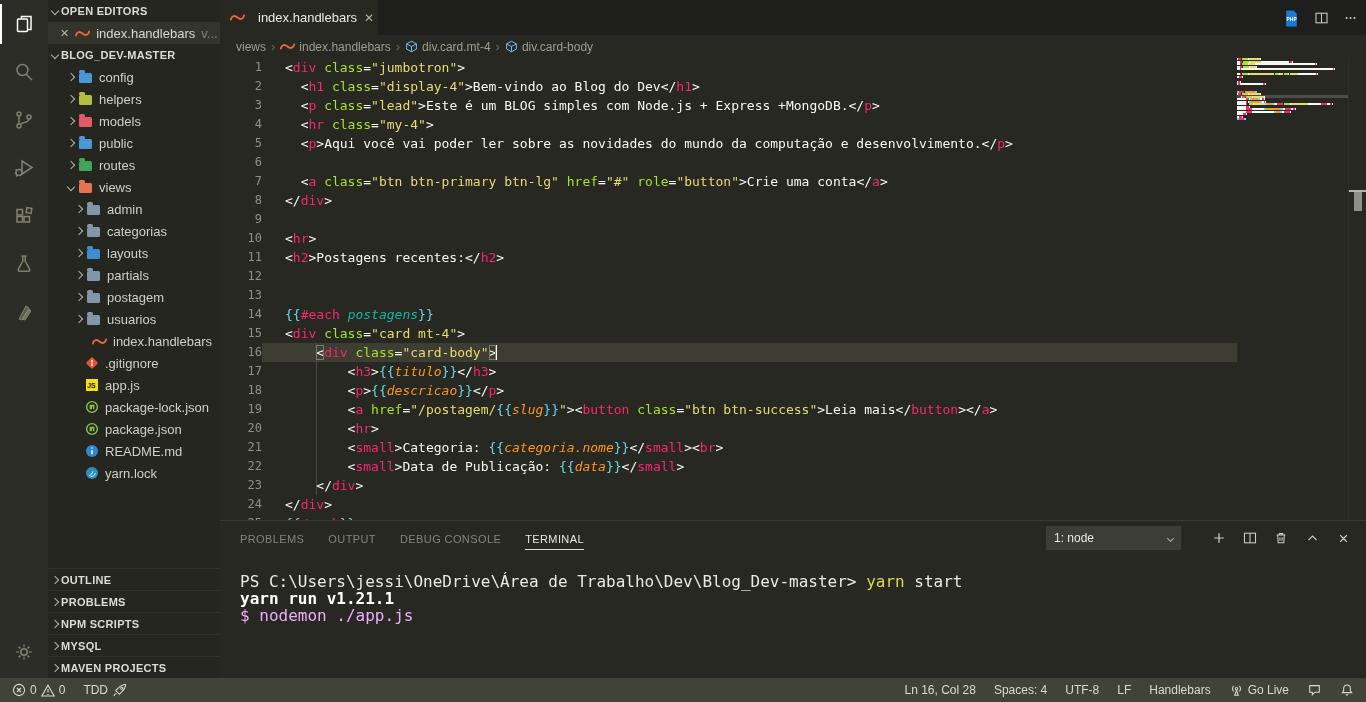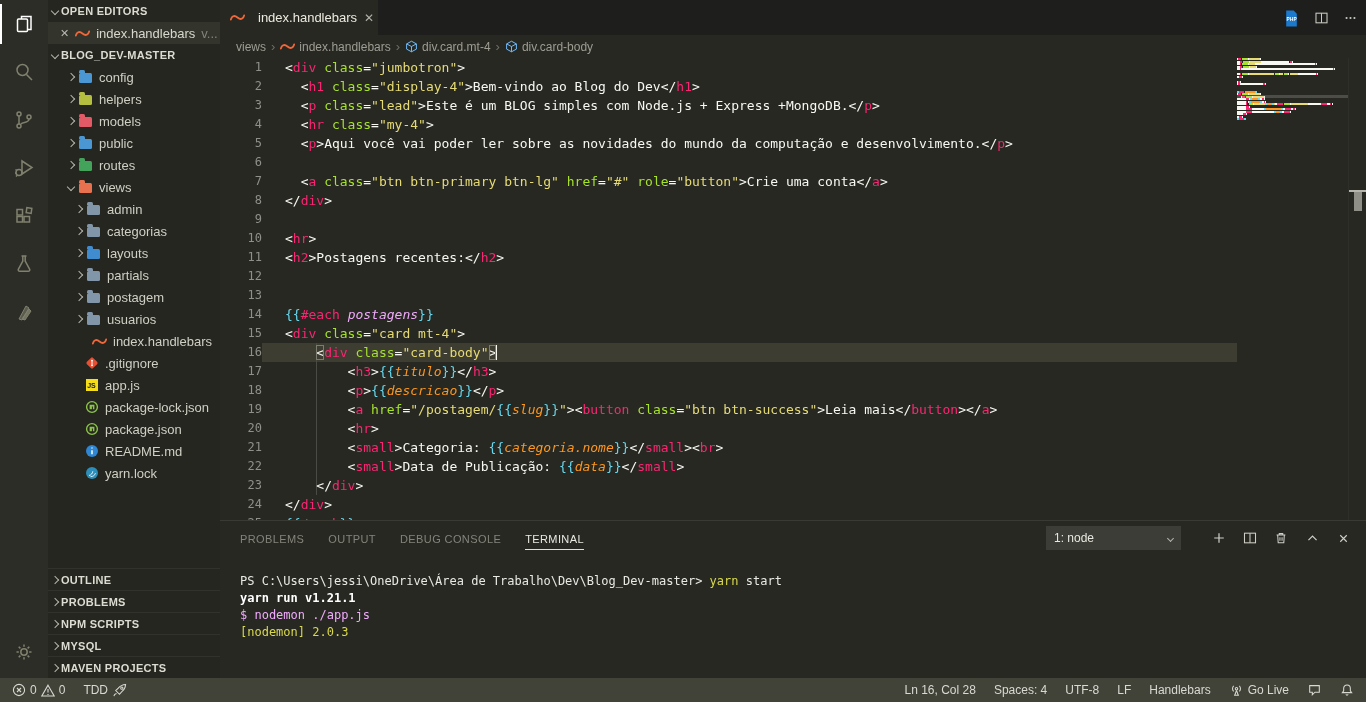--- a/index.html
+++ b/index.html
@@ -77,21 +77,21 @@
   .panel-head { display:flex; align-items:center; height:34px; padding:0 14px 0 20px; }
   .panel-tabs { display:flex; gap:24px; }
   .panel-tab { font-size:11px; letter-spacing:.4px; color:#84847b; cursor:pointer; padding:6px 0 4px; border-bottom:1px solid transparent; }
   .panel-tab.active { color:#e9e9e1; border-bottom-color:#e0e0d8; }
   .panel-right { margin-left:auto; display:flex; align-items:center; gap:13px; color:#cfcfc8; }
   .term-select { display:flex; align-items:center; width:135px; height:24px; background:#3c3d36; padding:0 8px;
                  font-size:12px; color:#e8e8e0; cursor:pointer; margin-right:16px; }
   .term-select .chev { margin-left:auto; width:5px; height:5px; }
   .pi { cursor:pointer; display:flex; align-items:center; justify-content:center; width:18px; height:18px; }
   .pi svg { stroke:currentColor; fill:none; stroke-width:1.3; }
-  .terminal { padding:18px 0 0 20px; font-family:"DejaVu Sans Mono", monospace; font-size:12px; }
+  .terminal { padding:18px 0 0 20px; font-family:"DejaVu Sans Mono", monospace; font-size:16px; }
   .term-line { height:17px; line-height:17px; white-space:pre; }
 
   
   .statusbar { position:absolute; left:0; right:0; bottom:0; height:24px; background:#414339; color:#d9d9d2;
                display:flex; align-items:center; justify-content:space-between; font-size:12px; padding:0 10px; z-index:6; }
   .sb-group { display:flex; align-items:center; gap:14px; height:100%; }
   .sb-item { display:flex; align-items:center; gap:4px; cursor:pointer; height:100%; padding:0 2px; }
   .sb-item svg { stroke:currentColor; fill:none; stroke-width:1.2; }
 </style>
 </head>
@@ -471,21 +471,21 @@
           <div class="code-line"><span class="tok" style="color: rgb(248, 248, 242);">  &lt;</span><span class="tok" style="color: rgb(249, 38, 114);">hr</span><span class="tok" style="color: rgb(248, 248, 242);"> </span><span class="tok" style="color: rgb(166, 226, 46);">class</span><span class="tok" style="color: rgb(248, 248, 242);">=</span><span class="tok" style="color: rgb(230, 219, 116);">"my-4"</span><span class="tok" style="color: rgb(248, 248, 242);">&gt;</span></div>
           <div class="code-line"><span class="tok" style="color: rgb(248, 248, 242);">  &lt;</span><span class="tok" style="color: rgb(249, 38, 114);">p</span><span class="tok" style="color: rgb(248, 248, 242);">&gt;</span><span class="tok" style="color: rgb(248, 248, 242);">Aqui você vai poder ler sobre as novidades do mundo da computação e desenvolvimento.</span><span class="tok" style="color: rgb(248, 248, 242);">&lt;/</span><span class="tok" style="color: rgb(249, 38, 114);">p</span><span class="tok" style="color: rgb(248, 248, 242);">&gt;</span></div>
           <div class="code-line"></div>
           <div class="code-line"><span class="tok" style="color: rgb(248, 248, 242);">  &lt;</span><span class="tok" style="color: rgb(249, 38, 114);">a</span><span class="tok" style="color: rgb(248, 248, 242);"> </span><span class="tok" style="color: rgb(166, 226, 46);">class</span><span class="tok" style="color: rgb(248, 248, 242);">=</span><span class="tok" style="color: rgb(230, 219, 116);">"btn btn-primary btn-lg"</span><span class="tok" style="color: rgb(248, 248, 242);"> </span><span class="tok" style="color: rgb(166, 226, 46);">href</span><span class="tok" style="color: rgb(248, 248, 242);">=</span><span class="tok" style="color: rgb(230, 219, 116);">"#"</span><span class="tok" style="color: rgb(248, 248, 242);"> </span><span class="tok" style="color: rgb(166, 226, 46);">role</span><span class="tok" style="color: rgb(248, 248, 242);">=</span><span class="tok" style="color: rgb(230, 219, 116);">"button"</span><span class="tok" style="color: rgb(248, 248, 242);">&gt;</span><span class="tok" style="color: rgb(248, 248, 242);">Crie uma conta</span><span class="tok" style="color: rgb(248, 248, 242);">&lt;/</span><span class="tok" style="color: rgb(249, 38, 114);">a</span><span class="tok" style="color: rgb(248, 248, 242);">&gt;</span></div>
           <div class="code-line"><span class="tok" style="color: rgb(248, 248, 242);">&lt;/</span><span class="tok" style="color: rgb(249, 38, 114);">div</span><span class="tok" style="color: rgb(248, 248, 242);">&gt;</span></div>
           <div class="code-line"></div>
           <div class="code-line"><span class="tok" style="color: rgb(248, 248, 242);">&lt;</span><span class="tok" style="color: rgb(249, 38, 114);">hr</span><span class="tok" style="color: rgb(248, 248, 242);">&gt;</span></div>
           <div class="code-line"><span class="tok" style="color: rgb(248, 248, 242);">&lt;</span><span class="tok" style="color: rgb(249, 38, 114);">h2</span><span class="tok" style="color: rgb(248, 248, 242);">&gt;</span><span class="tok" style="color: rgb(248, 248, 242);">Postagens recentes:</span><span class="tok" style="color: rgb(248, 248, 242);">&lt;/</span><span class="tok" style="color: rgb(249, 38, 114);">h2</span><span class="tok" style="color: rgb(248, 248, 242);">&gt;</span></div>
           <div class="code-line"></div>
           <div class="code-line"></div>
-          <div class="code-line"><span class="tok" style="color: rgb(102, 217, 239);">{{</span><span class="tok" style="color: rgb(249, 38, 114);">#each</span><span class="tok" style="color: rgb(248, 248, 242);"> </span><span class="tok i" style="color: #f0abfc;">postagens</span><span class="tok" style="color: rgb(102, 217, 239);">}}</span></div>
+          <div class="code-line"><span class="tok" style="color: rgb(102, 217, 239);">{{</span><span class="tok" style="color: rgb(249, 38, 114);">#each</span><span class="tok" style="color: rgb(248, 248, 242);"> </span><span class="tok i" style="color: #14b8a6;">postagens</span><span class="tok" style="color: rgb(102, 217, 239);">}}</span></div>
           <div class="code-line"><span class="tok" style="color: rgb(248, 248, 242);">&lt;</span><span class="tok" style="color: rgb(249, 38, 114);">div</span><span class="tok" style="color: rgb(248, 248, 242);"> </span><span class="tok" style="color: rgb(166, 226, 46);">class</span><span class="tok" style="color: rgb(248, 248, 242);">=</span><span class="tok" style="color: rgb(230, 219, 116);">"card mt-4"</span><span class="tok" style="color: rgb(248, 248, 242);">&gt;</span></div>
           <div class="code-line"><span class="tok" style="color: rgb(248, 248, 242);">    </span><span class="tok bm" style="color: rgb(248, 248, 242);">&lt;</span><span class="tok" style="color: rgb(249, 38, 114);">div</span><span class="tok" style="color: rgb(248, 248, 242);"> </span><span class="tok" style="color: rgb(166, 226, 46);">class</span><span class="tok" style="color: rgb(248, 248, 242);">=</span><span class="tok" style="color: rgb(230, 219, 116);">"card-body"</span><span class="tok bm" style="color: rgb(248, 248, 242);">&gt;</span><span class="cursor"></span></div>
           <div class="code-line"><span class="tok" style="color: rgb(248, 248, 242);">        &lt;</span><span class="tok" style="color: rgb(249, 38, 114);">h3</span><span class="tok" style="color: rgb(248, 248, 242);">&gt;</span><span class="tok" style="color: rgb(102, 217, 239);">{{</span><span class="tok i" style="color: rgb(253, 151, 31);">titulo</span><span class="tok" style="color: rgb(102, 217, 239);">}}</span><span class="tok" style="color: rgb(248, 248, 242);">&lt;/</span><span class="tok" style="color: rgb(249, 38, 114);">h3</span><span class="tok" style="color: rgb(248, 248, 242);">&gt;</span></div>
           <div class="code-line"><span class="tok" style="color: rgb(248, 248, 242);">        &lt;</span><span class="tok" style="color: rgb(249, 38, 114);">p</span><span class="tok" style="color: rgb(248, 248, 242);">&gt;</span><span class="tok" style="color: rgb(102, 217, 239);">{{</span><span class="tok i" style="color: rgb(253, 151, 31);">descricao</span><span class="tok" style="color: rgb(102, 217, 239);">}}</span><span class="tok" style="color: rgb(248, 248, 242);">&lt;/</span><span class="tok" style="color: rgb(249, 38, 114);">p</span><span class="tok" style="color: rgb(248, 248, 242);">&gt;</span></div>
           <div class="code-line"><span class="tok" style="color: rgb(248, 248, 242);">        &lt;</span><span class="tok" style="color: rgb(249, 38, 114);">a</span><span class="tok" style="color: rgb(248, 248, 242);"> </span><span class="tok" style="color: rgb(166, 226, 46);">href</span><span class="tok" style="color: rgb(248, 248, 242);">=</span><span class="tok" style="color: rgb(230, 219, 116);">"/postagem/</span><span class="tok" style="color: rgb(102, 217, 239);">{{</span><span class="tok i" style="color: rgb(253, 151, 31);">slug</span><span class="tok" style="color: rgb(102, 217, 239);">}}</span><span class="tok" style="color: rgb(230, 219, 116);">"</span><span class="tok" style="color: rgb(248, 248, 242);">&gt;</span><span class="tok" style="color: rgb(248, 248, 242);">&lt;</span><span class="tok" style="color: rgb(249, 38, 114);">button</span><span class="tok" style="color: rgb(248, 248, 242);"> </span><span class="tok" style="color: rgb(166, 226, 46);">class</span><span class="tok" style="color: rgb(248, 248, 242);">=</span><span class="tok" style="color: rgb(230, 219, 116);">"btn btn-success"</span><span class="tok" style="color: rgb(248, 248, 242);">&gt;</span><span class="tok" style="color: rgb(248, 248, 242);">Leia mais</span><span class="tok" style="color: rgb(248, 248, 242);">&lt;/</span><span class="tok" style="color: rgb(249, 38, 114);">button</span><span class="tok" style="color: rgb(248, 248, 242);">&gt;</span><span class="tok" style="color: rgb(248, 248, 242);">&lt;/</span><span class="tok" style="color: rgb(249, 38, 114);">a</span><span class="tok" style="color: rgb(248, 248, 242);">&gt;</span></div>
           <div class="code-line"><span class="tok" style="color: rgb(248, 248, 242);">        &lt;</span><span class="tok" style="color: rgb(249, 38, 114);">hr</span><span class="tok" style="color: rgb(248, 248, 242);">&gt;</span></div>
           <div class="code-line"><span class="tok" style="color: rgb(248, 248, 242);">        &lt;</span><span class="tok" style="color: rgb(249, 38, 114);">small</span><span class="tok" style="color: rgb(248, 248, 242);">&gt;</span><span class="tok" style="color: rgb(248, 248, 242);">Categoria: </span><span class="tok" style="color: rgb(102, 217, 239);">{{</span><span class="tok i" style="color: rgb(253, 151, 31);">categoria.nome</span><span class="tok" style="color: rgb(102, 217, 239);">}}</span><span class="tok" style="color: rgb(248, 248, 242);">&lt;/</span><span class="tok" style="color: rgb(249, 38, 114);">small</span><span class="tok" style="color: rgb(248, 248, 242);">&gt;</span><span class="tok" style="color: rgb(248, 248, 242);">&lt;</span><span class="tok" style="color: rgb(249, 38, 114);">br</span><span class="tok" style="color: rgb(248, 248, 242);">&gt;</span></div>
           <div class="code-line"><span class="tok" style="color: rgb(248, 248, 242);">        &lt;</span><span class="tok" style="color: rgb(249, 38, 114);">small</span><span class="tok" style="color: rgb(248, 248, 242);">&gt;</span><span class="tok" style="color: rgb(248, 248, 242);">Data de Publicação: </span><span class="tok" style="color: rgb(102, 217, 239);">{{</span><span class="tok i" style="color: rgb(253, 151, 31);">data</span><span class="tok" style="color: rgb(102, 217, 239);">}}</span><span class="tok" style="color: rgb(248, 248, 242);">&lt;/</span><span class="tok" style="color: rgb(249, 38, 114);">small</span><span class="tok" style="color: rgb(248, 248, 242);">&gt;</span></div>
           <div class="code-line"><span class="tok" style="color: rgb(248, 248, 242);">    &lt;/</span><span class="tok" style="color: rgb(249, 38, 114);">div</span><span class="tok" style="color: rgb(248, 248, 242);">&gt;</span></div>
           <div class="code-line"><span class="tok" style="color: rgb(248, 248, 242);">&lt;/</span><span class="tok" style="color: rgb(249, 38, 114);">div</span><span class="tok" style="color: rgb(248, 248, 242);">&gt;</span></div>
@@ -750,21 +750,20 @@
                   <path d="M4 4l8 8M12 4l-8 8" stroke="currentColor" fill="none" stroke-width="1.4"></path>
                 </svg>
               </div>
             </span>
         </div>
       </div>
       <div class="terminal" id="terminal">
           <div class="term-line"><span style="color: rgb(233, 233, 228);">PS C:\Users\jessi\OneDrive\Área de Trabalho\Dev\Blog_Dev-master&gt; </span><span style="color: rgb(217, 217, 78);">yarn</span><span style="color: rgb(233, 233, 228);"> start</span></div>
           <div class="term-line"><span style="color: rgb(255, 255, 255); font-weight: bold;">yarn run v1.21.1</span></div>
           <div class="term-line"><span style="color: #f0abfc;">$ nodemon ./app.js</span></div>
-          <div class="term-line"><span style="color: rgb(217, 217, 78);">[nodemon] 2.0.3</span></div>
         </div>
     </div>
   </div>
 
   <div class="statusbar">
     <div class="sb-group" id="status-left">
         <div class="sb-item">
           <span>
             <svg width="14" height="14" viewBox="0 0 14 14">
               <g stroke="currentColor" fill="none" stroke-width="1.1">

